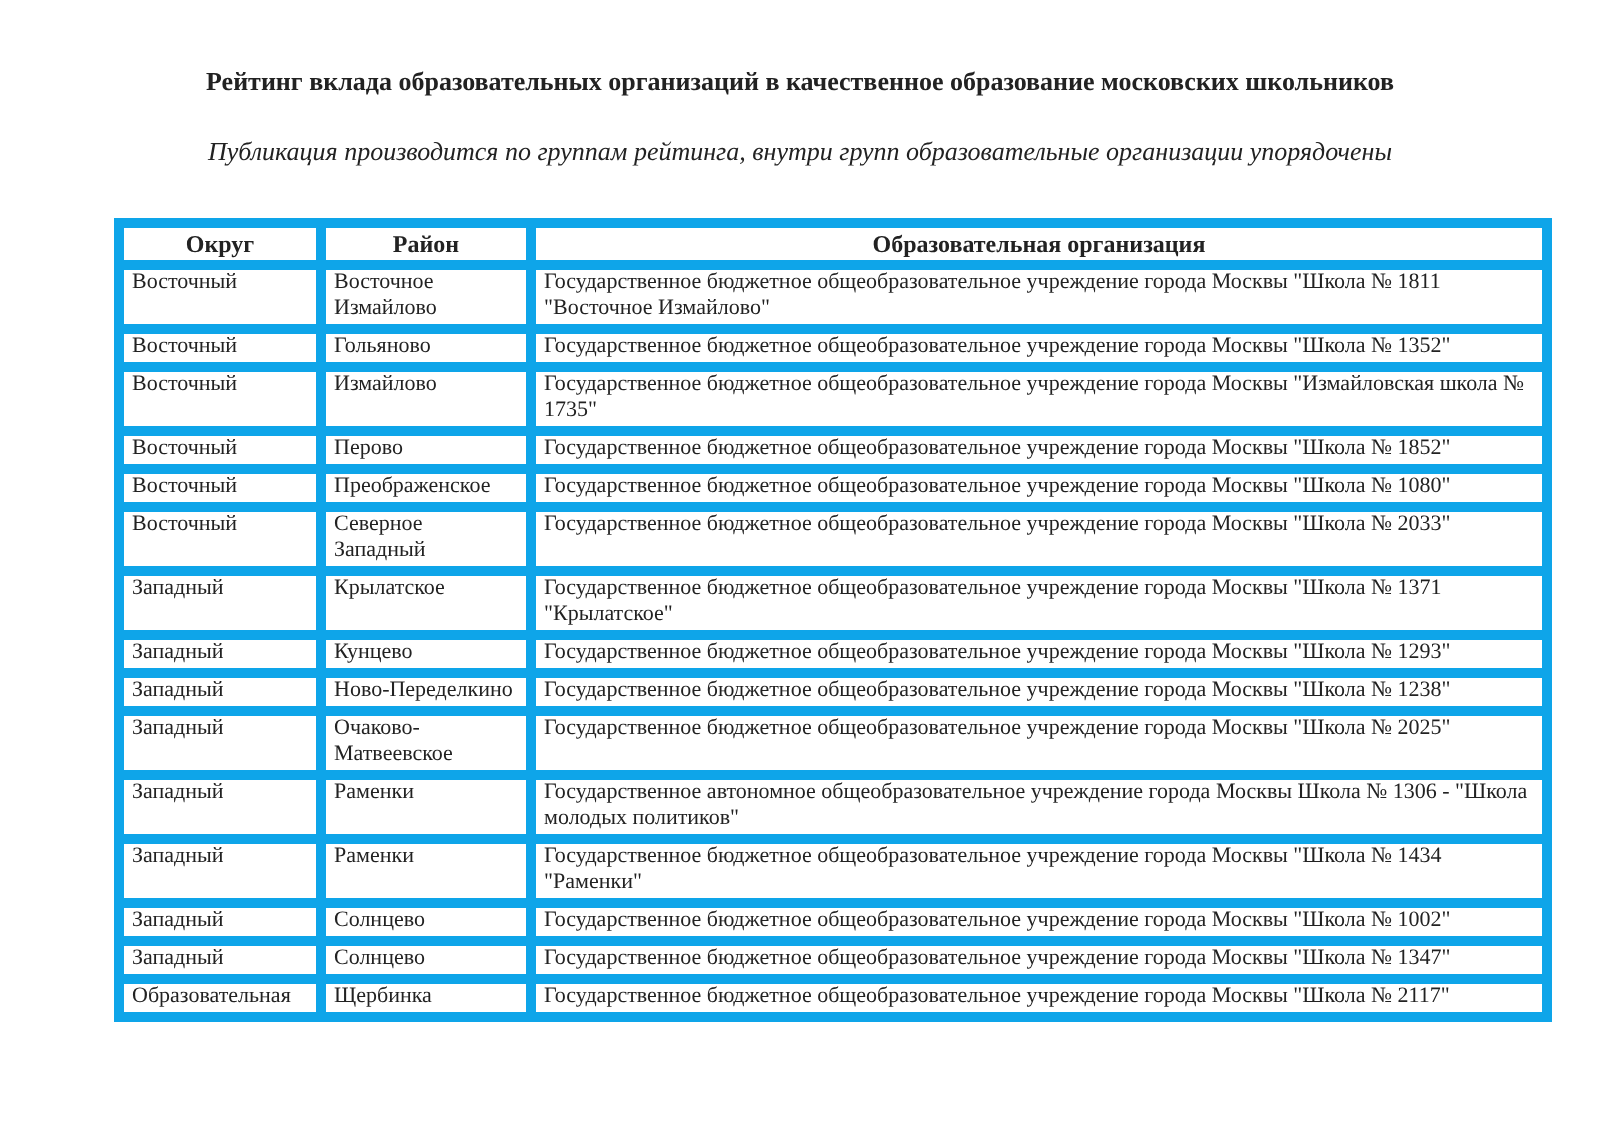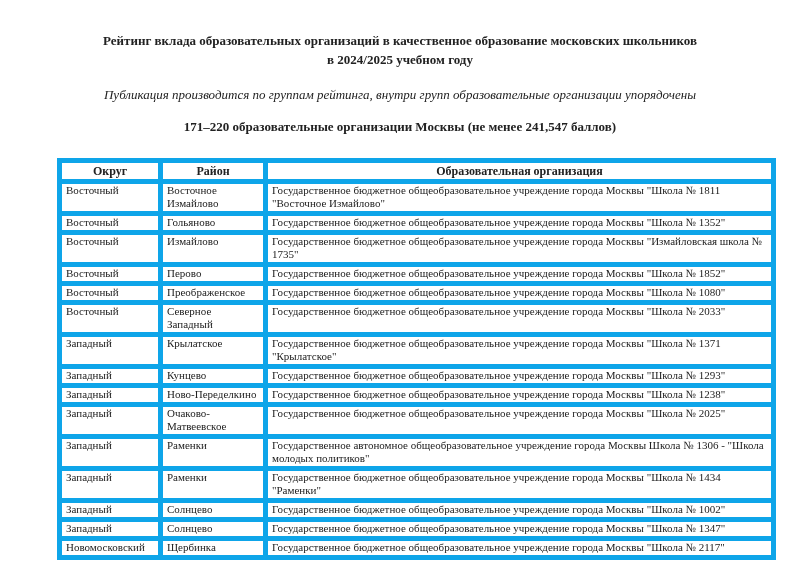--- a/index.html
+++ b/index.html
@@ -63,28 +63,26 @@
     padding: 1px 2px;
   }
 </style>
 </head>
 <body>
 
 <div class="page">
 
   <div class="doc-title">
     <div>Рейтинг вклада образовательных организаций в качественное образование московских школьников</div>
-    <div>в 2024/2025 учебном году</div>
   </div>
 
   <div class="doc-note">
     <div>Публикация производится по группам рейтинга, внутри групп образовательные организации упорядочены</div>
   </div>
 
-  <div class="group-heading">171–220 образовательные организации Москвы (не менее 241,547 баллов)</div>
 
   <table class="ranking">
     <colgroup>
       <col class="c1">
       <col class="c2">
       <col class="c3">
     </colgroup>
     <thead>
       <tr>
         <th>Округ</th>
@@ -157,20 +155,20 @@
     <td>Западный</td>
     <td>Солнцево</td>
     <td>Государственное бюджетное общеобразовательное учреждение города Москвы "Школа № 1002"</td>
   </tr>
         <tr>
     <td>Западный</td>
     <td>Солнцево</td>
     <td>Государственное бюджетное общеобразовательное учреждение города Москвы "Школа № 1347"</td>
   </tr>
         <tr>
-    <td>Новомосковский</td>
+    <td>Образовательная</td>
     <td>Щербинка</td>
     <td>Государственное бюджетное общеобразовательное учреждение города Москвы "Школа № 2117"</td>
   </tr>
       </tbody>
   </table>
 
 </div>
 
 </body></html>

